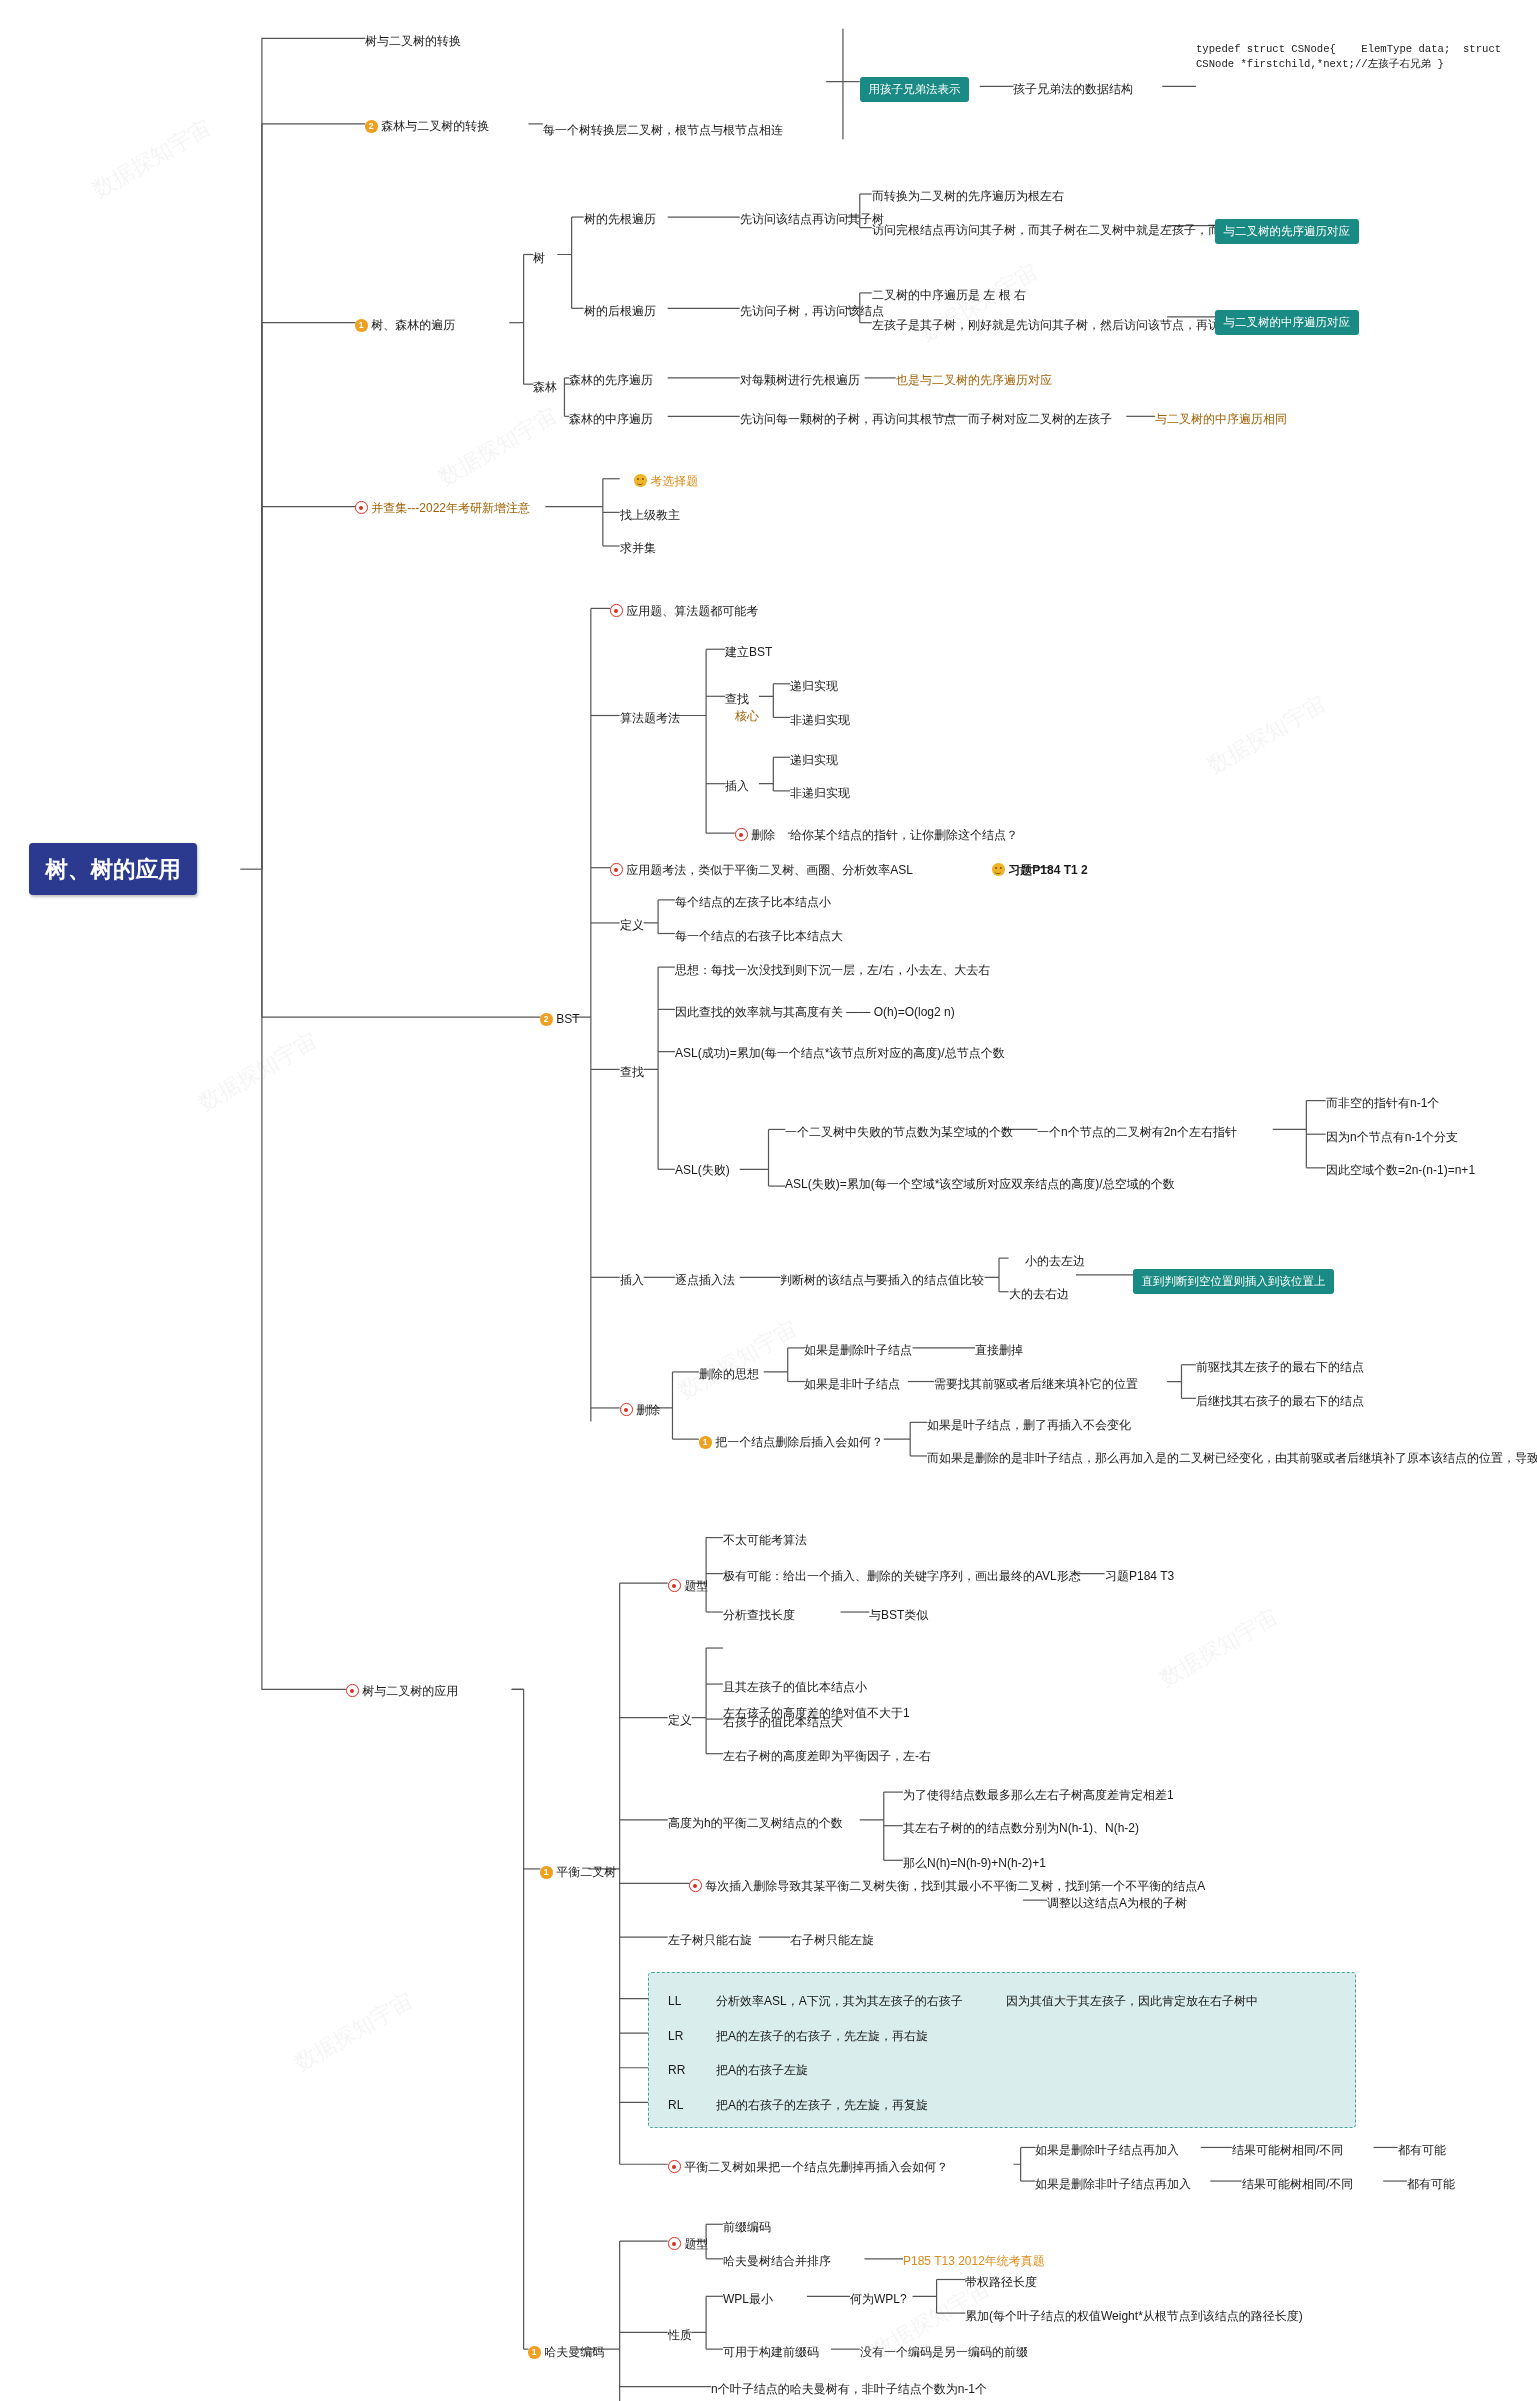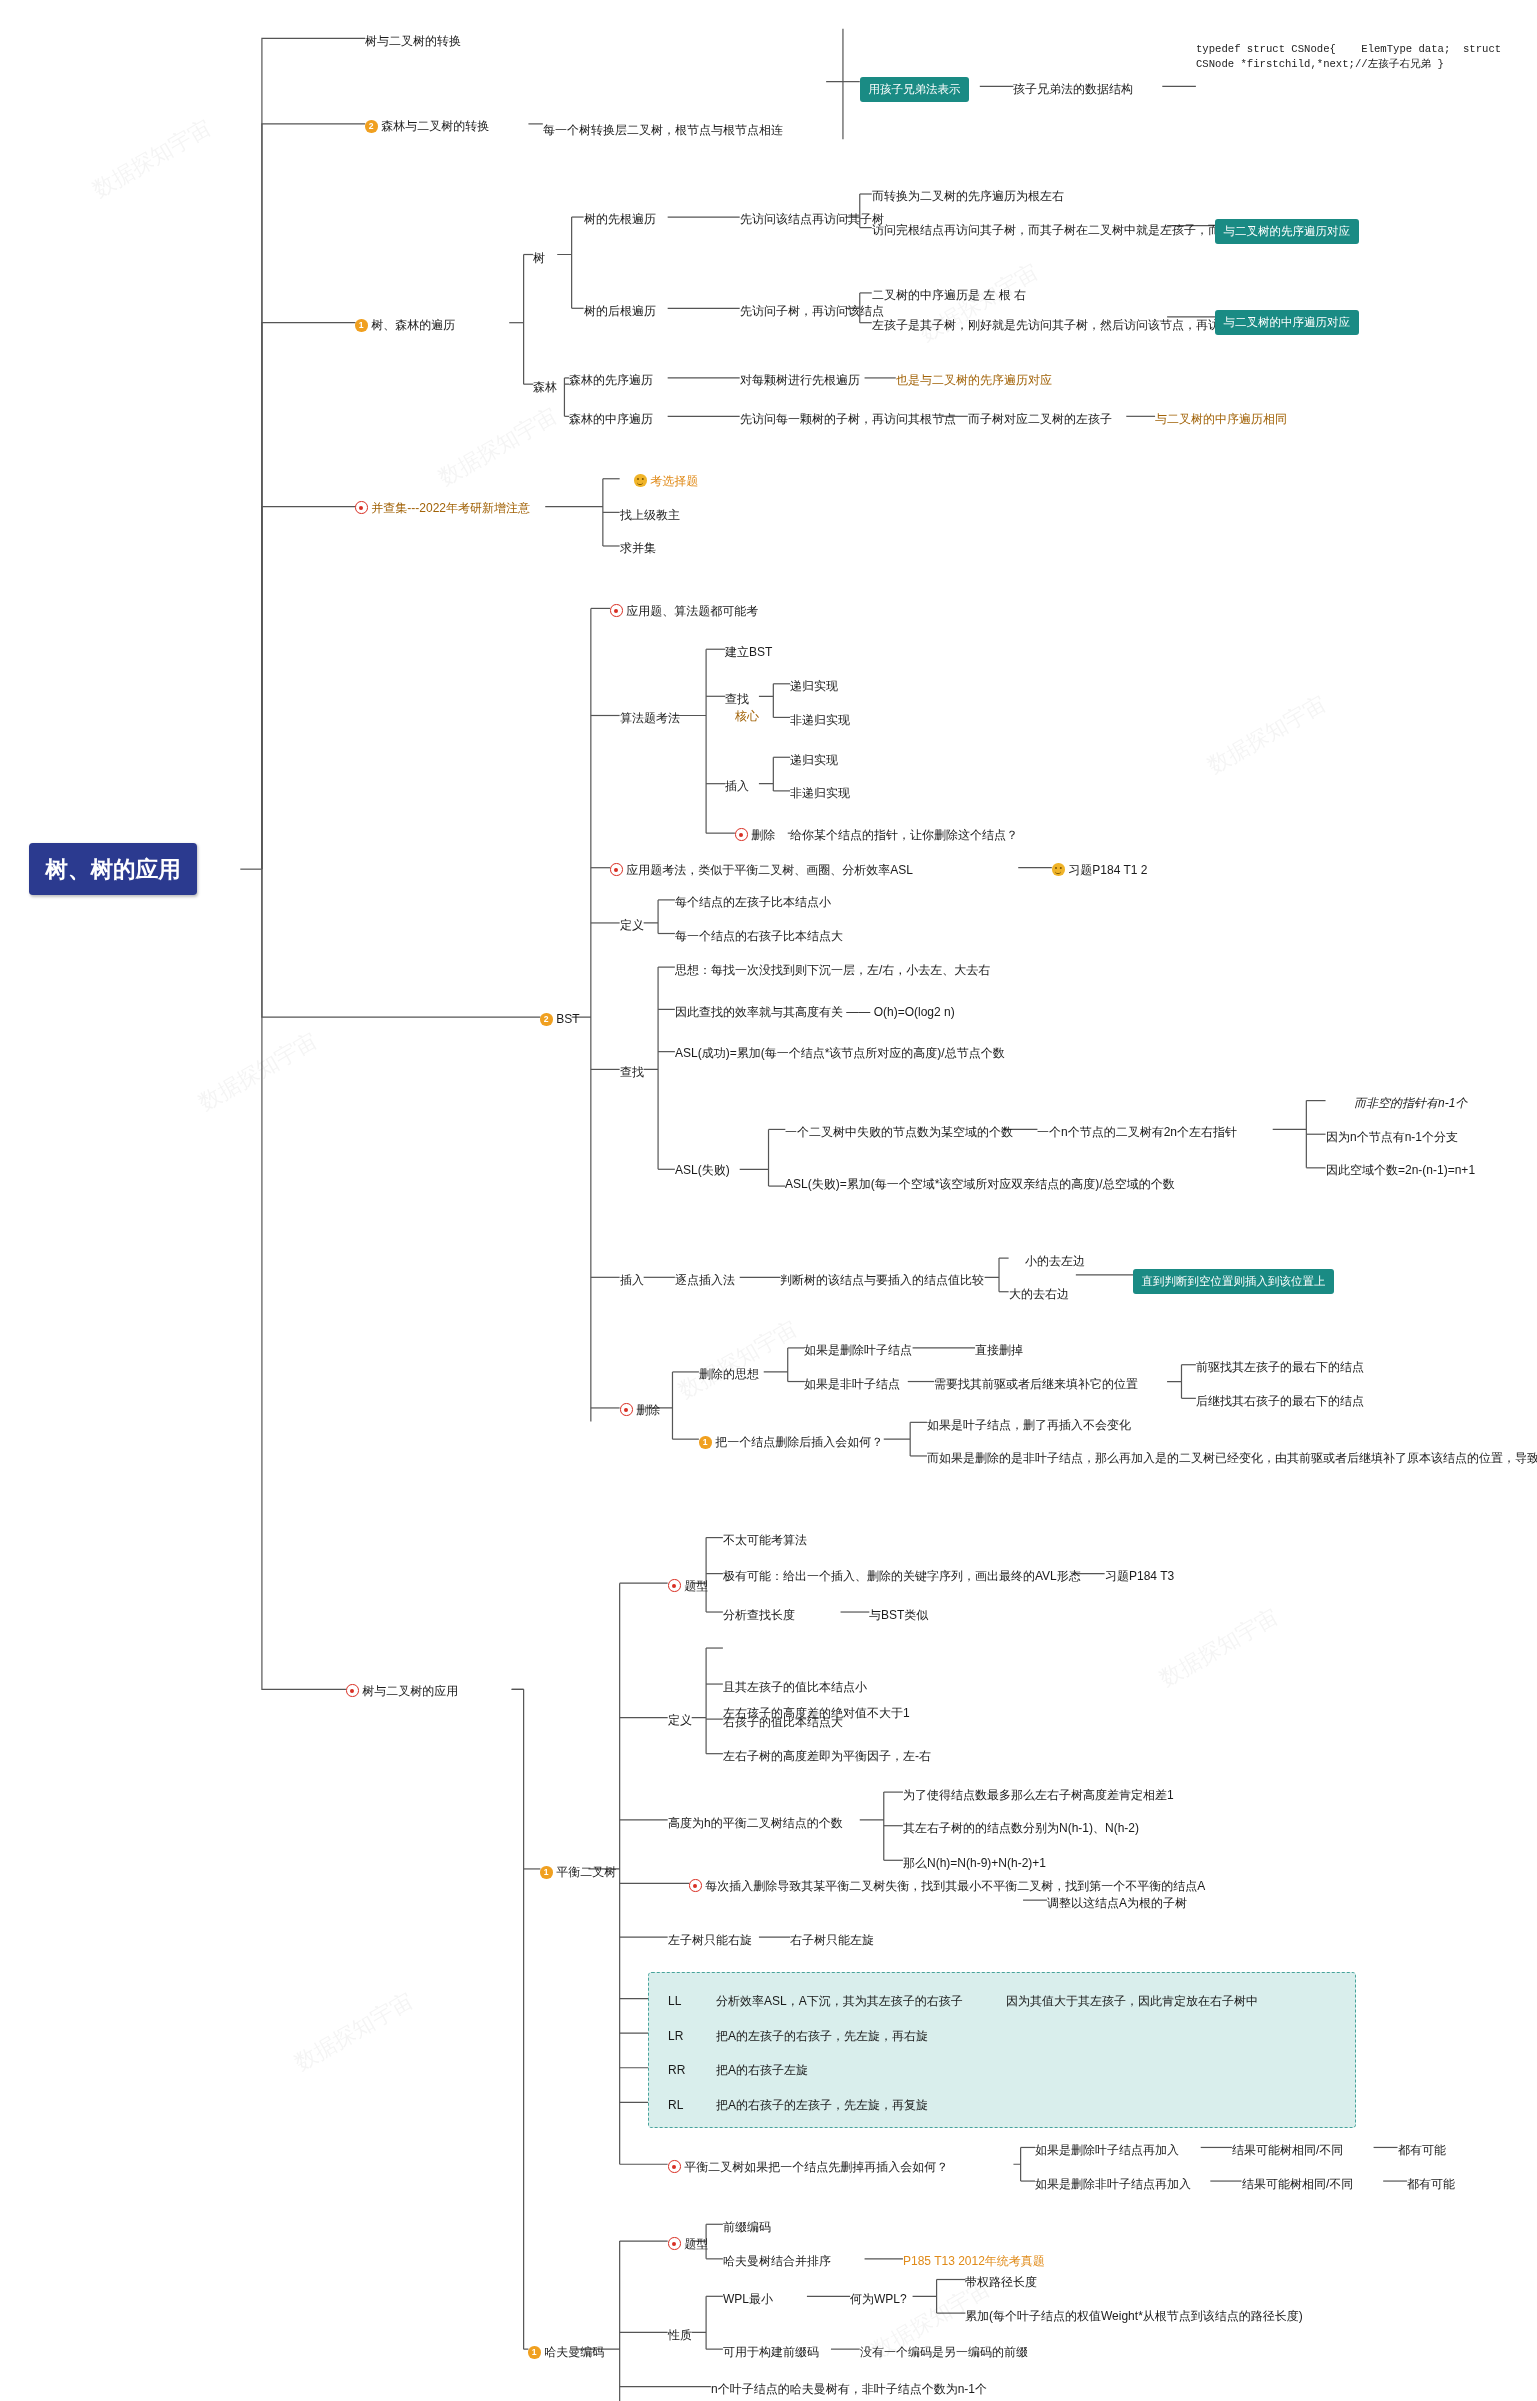--- a/index.html
+++ b/index.html
@@ -268,32 +268,32 @@
       <div class="node" style="left: 725px; top: 691px;"><span>查找</span></div>
       <div class="node red" style="left: 735px; top: 708px;"><span>核心</span></div>
       <div class="node" style="left: 790px; top: 678px;"><span>递归实现</span></div>
       <div class="node" style="left: 790px; top: 712px;"><span>非递归实现</span></div>
       <div class="node" style="left: 725px; top: 778px;"><span>插入</span></div>
       <div class="node" style="left: 790px; top: 752px;"><span>递归实现</span></div>
       <div class="node" style="left: 790px; top: 785px;"><span>非递归实现</span></div>
       <div class="node" style="left: 735px; top: 827px;"><span class="ring"></span><span>删除</span></div>
       <div class="node" style="left: 790px; top: 827px;"><span>给你某个结点的指针，让你删除这个结点？</span></div>
       <div class="node" style="left: 610px; top: 862px;"><span class="ring"></span><span>应用题考法，类似于平衡二叉树、画圈、分析效率ASL</span></div>
-      <div class="node" style="left: 1052px; top: 862px;"><span class="smiley"></span><span>习题P184 T1 2</span></div>
+      <div class="node" style="left: 992px; top: 862px; font-weight: bold;"><span class="smiley"></span><span>习题P184 T1 2</span></div>
       <div class="node" style="left: 620px; top: 917px;"><span>定义</span></div>
       <div class="node" style="left: 675px; top: 894px;"><span>每个结点的左孩子比本结点小</span></div>
       <div class="node" style="left: 675px; top: 928px;"><span>每一个结点的右孩子比本结点大</span></div>
       <div class="node" style="left: 620px; top: 1064px;"><span>查找</span></div>
       <div class="node" style="left: 675px; top: 962px;"><span>思想：每找一次没找到则下沉一层，左/右，小去左、大去右</span></div>
       <div class="node" style="left: 675px; top: 1004px;"><span>因此查找的效率就与其高度有关 —— O(h)=O(log2 n)</span></div>
       <div class="node" style="left: 675px; top: 1045px;"><span>ASL(成功)=累加(每一个结点*该节点所对应的高度)/总节点个数</span></div>
       <div class="node" style="left: 675px; top: 1162px;"><span>ASL(失败)</span></div>
       <div class="node" style="left: 785px; top: 1124px;"><span>一个二叉树中失败的节点数为某空域的个数</span></div>
       <div class="node" style="left: 1037px; top: 1124px;"><span>一个n个节点的二叉树有2n个左右指针</span></div>
-      <div class="node" style="left: 1354px; top: 1095px; font-style: italic;"><span>而非空的指针有n-1个</span></div>
+      <div class="node" style="left: 1326px; top: 1095px;"><span>而非空的指针有n-1个</span></div>
       <div class="node" style="left: 1326px; top: 1129px;"><span>因为n个节点有n-1个分支</span></div>
       <div class="node" style="left: 1326px; top: 1162px;"><span>因此空域个数=2n-(n-1)=n+1</span></div>
       <div class="node" style="left: 785px; top: 1176px;"><span>ASL(失败)=累加(每一个空域*该空域所对应双亲结点的高度)/总空域的个数</span></div>
       <div class="node" style="left: 620px; top: 1272px;"><span>插入</span></div>
       <div class="node" style="left: 675px; top: 1272px;"><span>逐点插入法</span></div>
       <div class="node" style="left: 780px; top: 1272px;"><span>判断树的该结点与要插入的结点值比较</span></div>
       <div class="node" style="left: 1025px; top: 1253px;"><span>小的去左边</span></div>
       <div class="node" style="left: 1009px; top: 1286px;"><span>大的去右边</span></div>
       <div class="tealbox" style="left: 1133px; top: 1269px;"><span>直到判断到空位置则插入到该位置上</span></div>
       <div class="node" style="left: 620px; top: 1402px;"><span class="ring"></span><span>删除</span></div>

